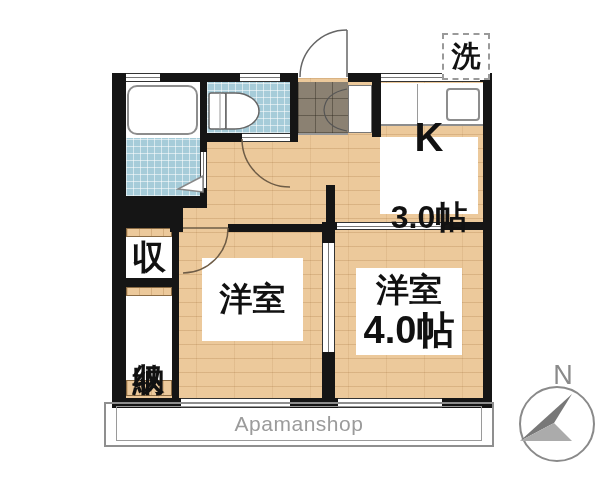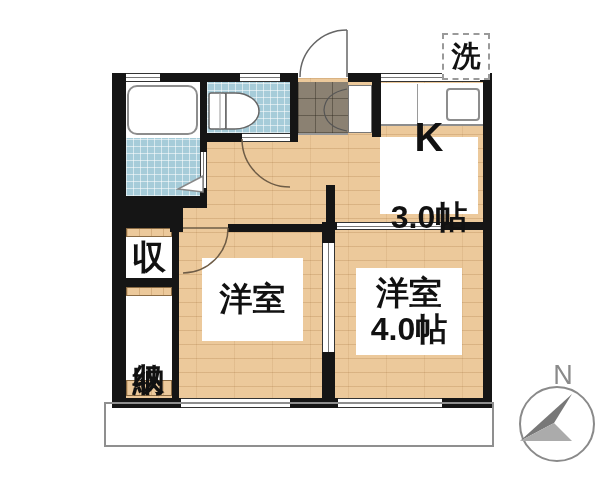--- a/index.html
+++ b/index.html
@@ -107,28 +107,31 @@
 
   <div class="room-label" style="left:380px;top:137px;width:98px;height:77px;">
     <div style="font-size:40px;">K</div>
     <div style="font-size:32px;margin-top:40px;">3.0帖</div>
   </div>
   <div class="room-label" style="left:202px;top:258px;width:101px;height:83px;">
     <div style="font-size:33px;">洋室</div>
   </div>
   <div class="room-label" style="left:356px;top:268px;width:106px;height:87px;">
     <div style="font-size:33px;">洋室</div>
-    <div style="font-size:32px;">4.0帖</div>
+    <div style="font-size:38px;">4.0帖</div>
   </div>
 
   <div class="dashedbox" style="left:442px;top:33px;width:44px;height:43px;font-size:29px;">
     <span>洗</span>
   </div>
 
   <div class="balcony-outer" style="left:104px;top:402px;width:390px;height:45px;"></div>
+  <div class="balcony-inner" style="left:116px;top:406px;width:366px;height:35px;">
+    <span style="color:#9b9b9b;font-size:21px;letter-spacing:.5px;">Apamanshop</span>
+  </div>
 
   <div class="abs" style="left:545px;top:360px;width:36px;height:30px;text-align:center;color:#8a8a8a;font-size:27px;line-height:30px;">N</div>
 
   <svg class="svg-overlay" width="600" height="480" viewBox="0 0 600 480">
 
     <g stroke="#666" fill="none" stroke-width="1.5">
       <path d="M 300 77 A 47 47 0 0 1 347 30"></path>
       <line x1="347" y1="30" x2="347" y2="77"></line>
     </g>
 

